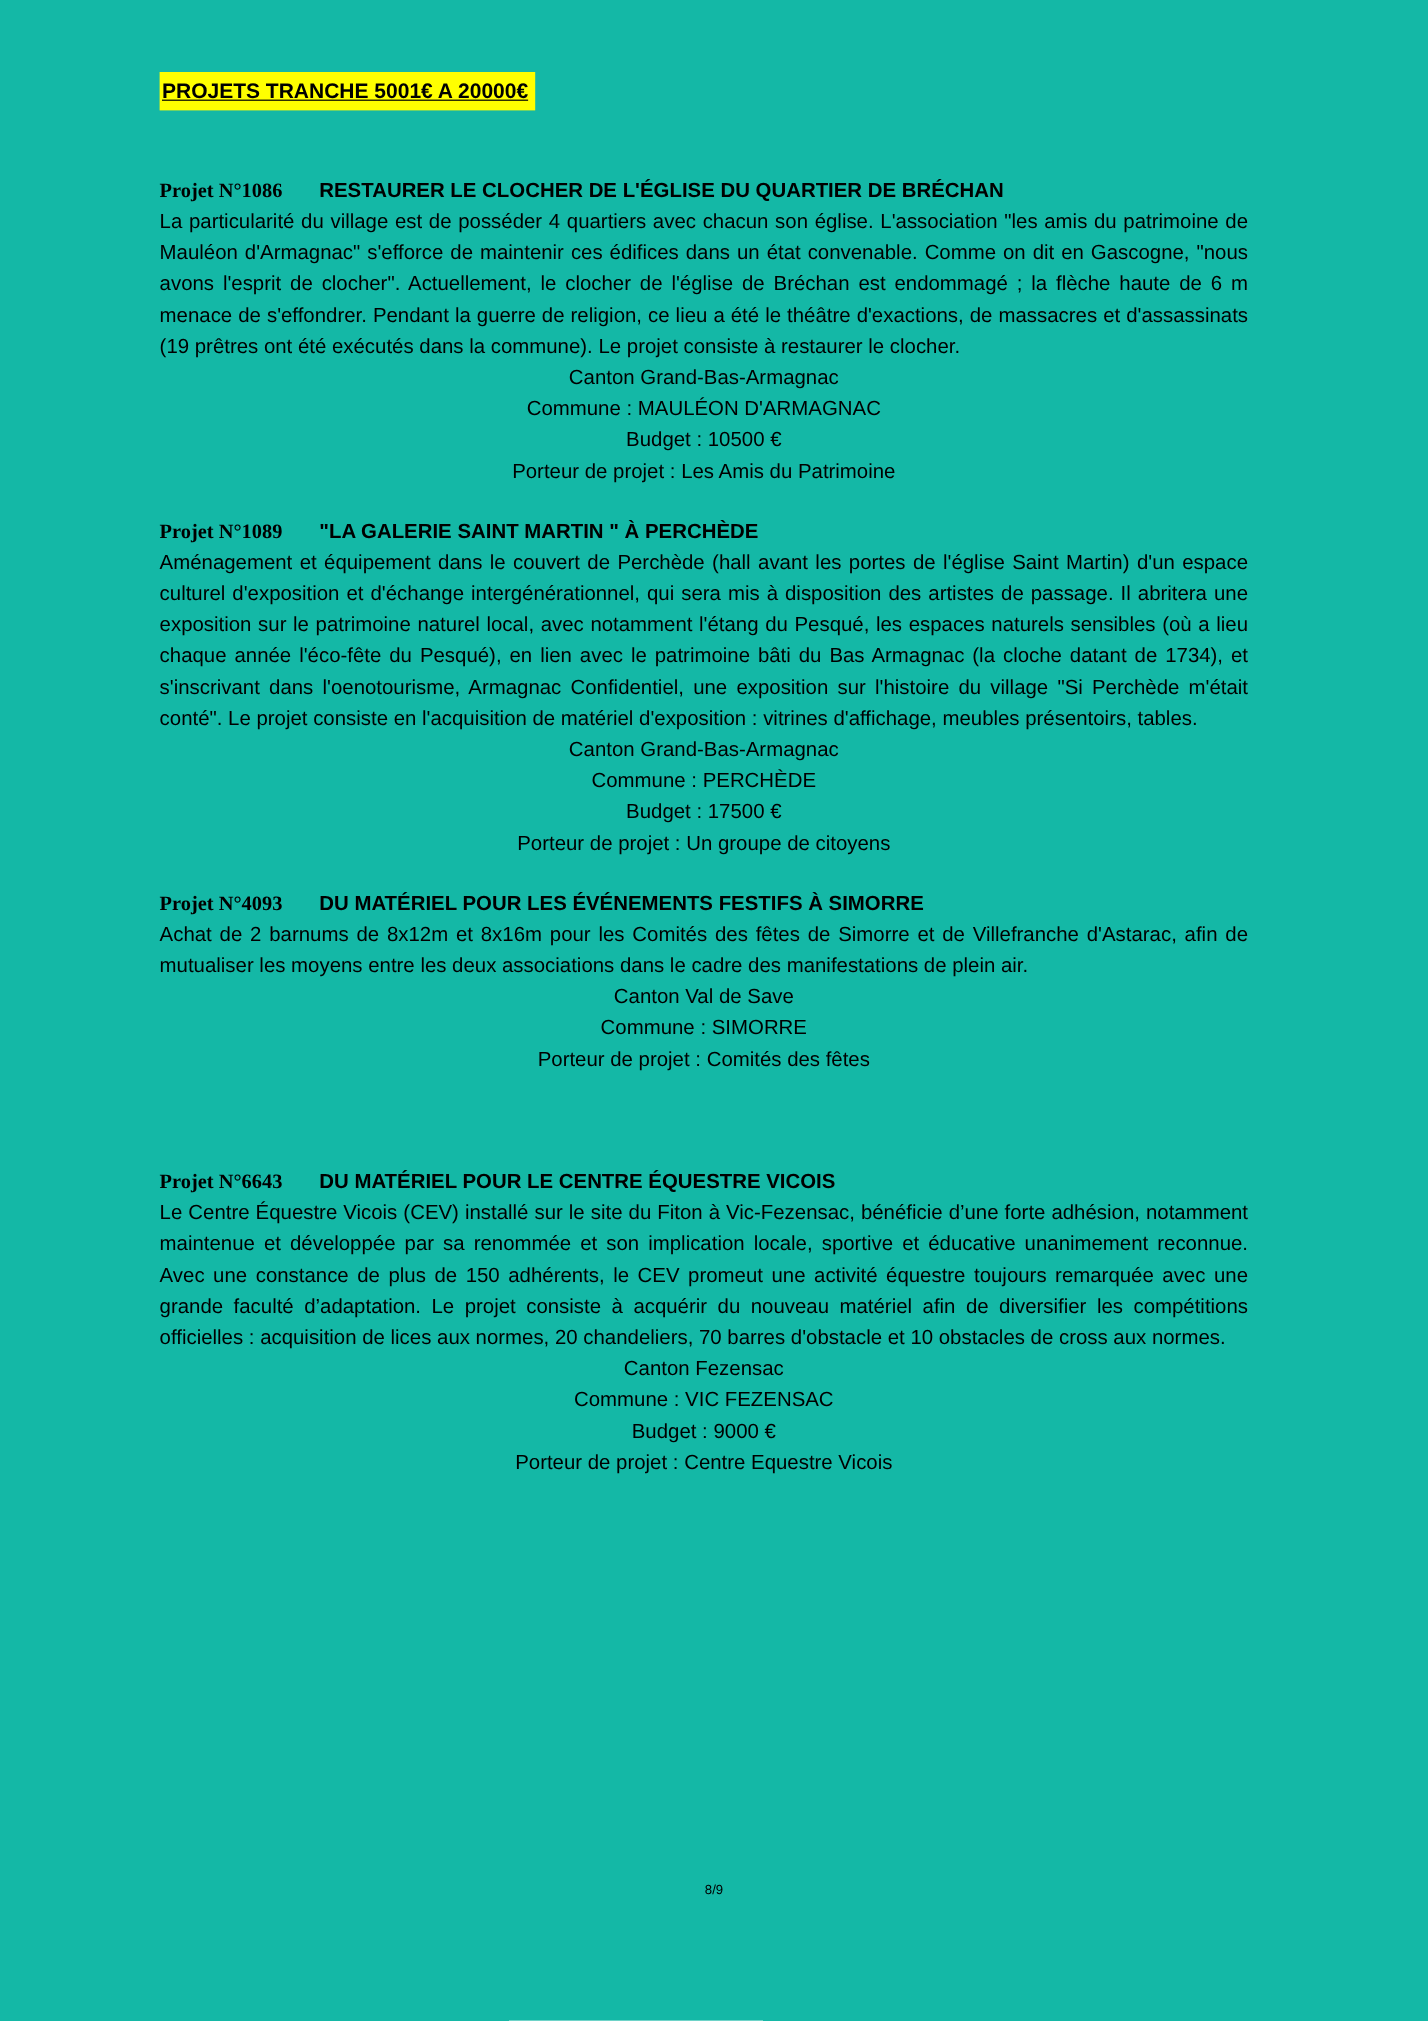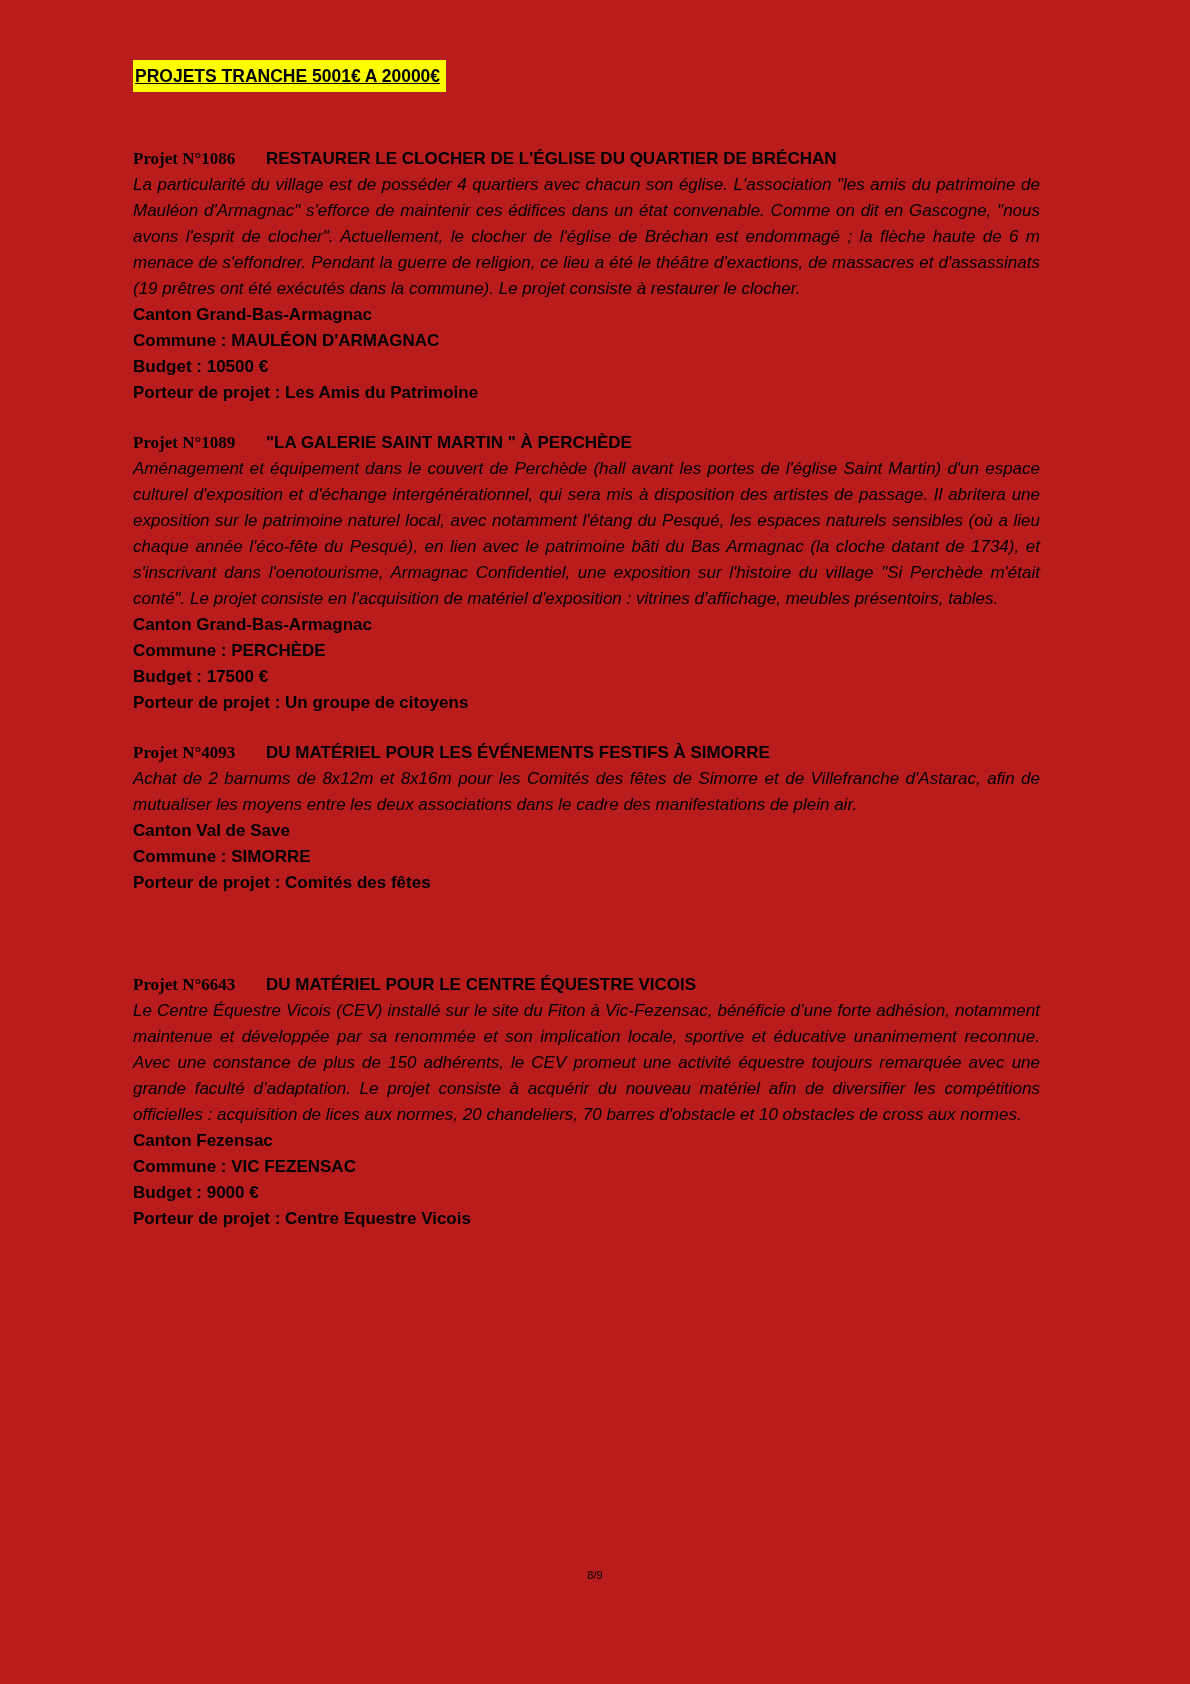--- a/index.html
+++ b/index.html
@@ -4,21 +4,21 @@
 <style>
   html, body {
     margin: 0;
     padding: 0;
     background: #ffffff;
   }
   .page {
     position: relative;
     width: 1190px;
     height: 1684px;
-    background: #b91c1c;
+    background: #14b8a6;
     font-family: "Liberation Sans", "DejaVu Sans", sans-serif;
     color: #000000;
     font-size: 17px;
     line-height: 26px;
     box-sizing: border-box;
     padding: 60px 150px 0 133px;
     overflow: hidden;
   }
   .doc-title {
     margin: 0 0 54px 0;
@@ -42,25 +42,25 @@
     margin: 0;
     font-weight: bold;
   }
   .project-header .number {
     margin-right: 26px;
     font-family: Liberation Serif, serif;
   }
   .description {
     margin: 0;
     text-align: justify;
-    font-style: italic;
   }
   .meta {
     margin: 0;
-    font-weight: bold;
+    font-weight: normal;
+    text-align: center;
   }
   .footer {
     position: absolute;
     top: 1562px;
     left: 0;
     right: 0;
     text-align: center;
     font-size: 11px;
   }
 </style>

